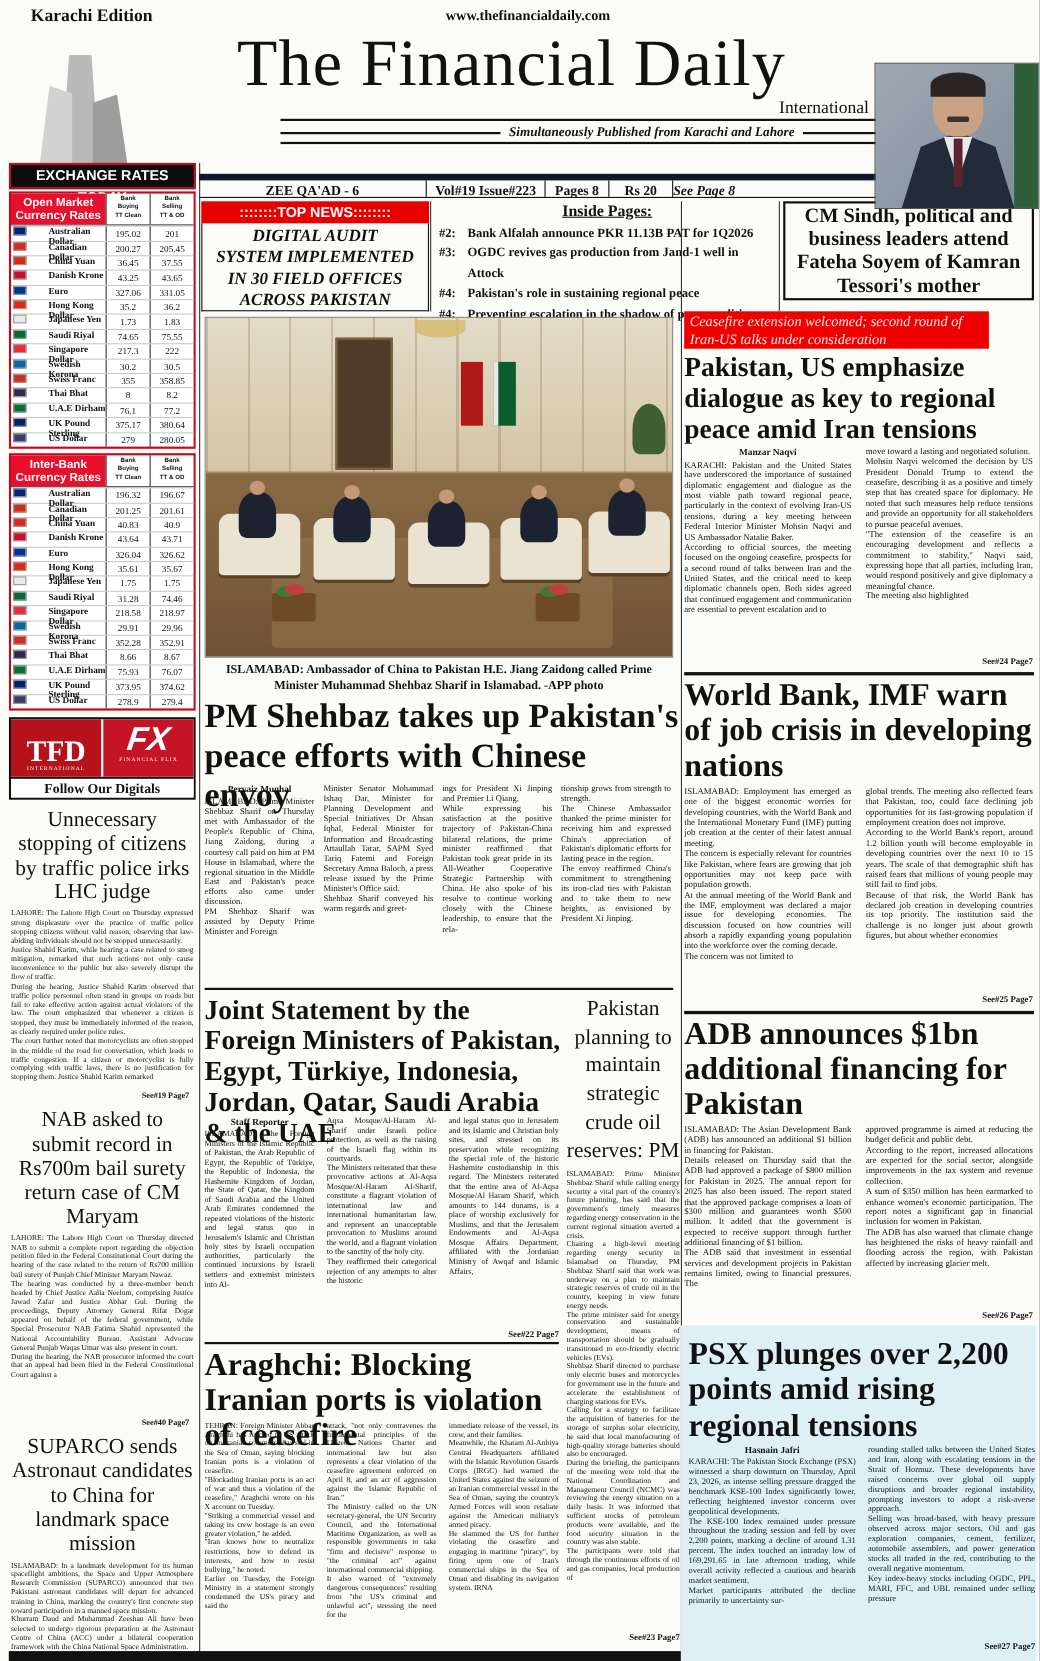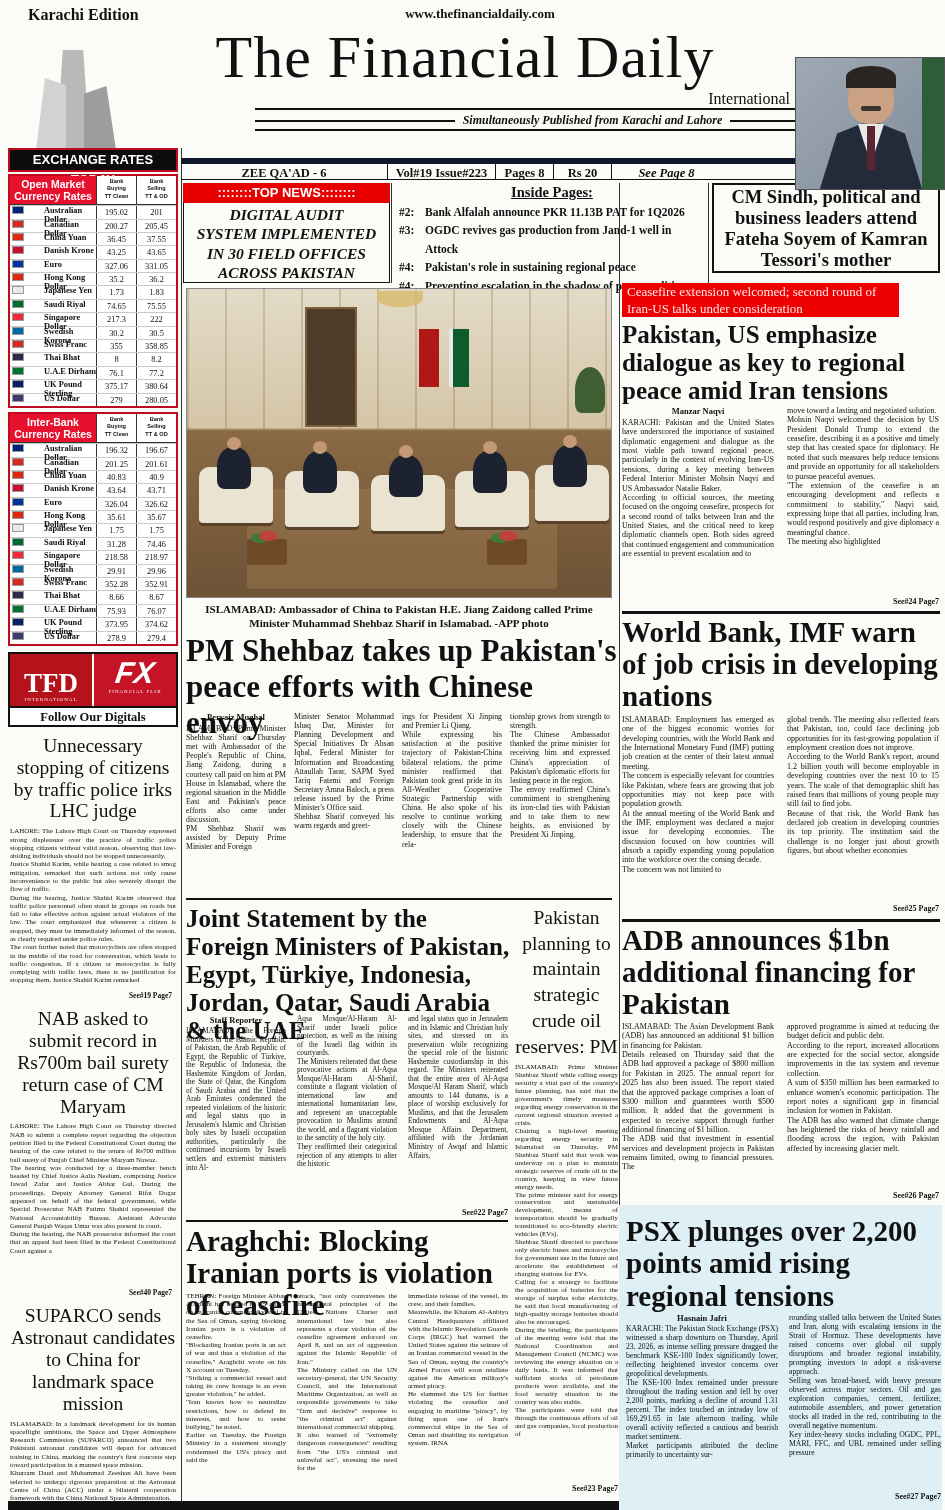--- a/index.html
+++ b/index.html
@@ -38,21 +38,21 @@
               clip-path:polygon(0 0,100% 0,50% 100%); }
   .po-tie { position:absolute; left:71px; top:68px; width:8px; height:44px; background:#5b2430; }
   .po-face { position:absolute; left:52px; top:14px; width:46px; height:52px; background:#caa183; border-radius:46% 46% 42% 42%; }
   .po-hair { position:absolute; left:50px; top:8px; width:50px; height:22px; background:#2a2423; border-radius:50% 50% 0 0; }
   .po-mus { position:absolute; left:65px; top:48px; width:20px; height:5px; background:#3a3230; border-radius:2px; }
 
   
   .infobar { position:absolute; left:181px; top:158px; width:708px; height:22px; display:flex;
              border-top:6px solid #0f172a; border-bottom:1.5px solid #111; font-size:12.5px; font-weight:bold; z-index:1; }
   .ib-cell { border-right:1.5px solid #111; text-align:center; line-height:19px; }
-  .ib-see { flex:1; text-align:center; padding-right:168px; font-style:italic; border-right:none; line-height:19px; }
+  .ib-see { flex:1; text-align:left; padding-right:168px; font-style:italic; border-right:none; line-height:19px; }
 
   
   .topnews { position:absolute; left:183px; top:183px; width:207px; }
   .tn-bar { height:20px; background:#e60000; color:#fff; font-family:"Liberation Sans",sans-serif;
             font-weight:bold; font-size:13px; text-align:center; line-height:20px; }
   .tn-body { border:1.5px solid #111; border-top:none; height:80px; font-style:italic; font-weight:bold;
              font-size:15.5px; text-align:center; line-height:1.25; padding-top:2px; white-space:pre-line; }
   .insidepages { position:absolute; left:393px; top:183px; width:314px; height:100px; padding:1px 2px 0 6px; }
   .ip-title { text-align:center; font-weight:bold; font-size:14.5px; text-decoration:underline; margin-bottom:2px; }
   .ip-item { display:flex; font-weight:bold; font-size:11.5px; line-height:1.6; }
@@ -141,21 +141,21 @@
   .rule-mid2 { left:3px; top:932px; width:322px; height:1.5px; background:#111; }
   .ar-h { left:3px; top:938px; width:330px; font-size:29px; font-weight:bold; line-height:1.1; }
   .ar-c1 { left:3px; top:1004px; width:100px; height:210px; font-size:7px; }
   .ar-c2 { left:114px; top:1004px; width:100px; height:210px; font-size:7px; }
   .ar-c3 { left:225px; top:1004px; width:100px; height:210px; font-size:7px; }
 
   
   .right { position:absolute; left:622px; top:283px; width:318px; height:1227px; }
   .right > div { position:absolute; }
   .banner { left:0; top:0; width:277px; height:34px; background:#ee0000; color:#ffe9e9;
-            font-size:13px; line-height:1.3; padding:1px 5px; }
+            font-size:13px; line-height:1.3; padding:1px 5px;font-style:italic; }
   .pu-h { left:0; top:38px; width:318px; font-size:25px; font-weight:bold; line-height:1.12; }
   .pu-by { left:0; top:123px; width:152px; }
   .pu-c1 { left:0; top:135px; width:152px; height:188px; font-size:8px; }
   .pu-c2 { left:165px; top:123px; width:152px; height:200px; font-size:8px; }
   .jump-r { text-align:right; font-weight:bold; font-size:8px; background:#fbfbf7; }
   .pu-jump { left:165px; top:314px; width:152px; }
   .r-rule1 { left:0; top:328px; width:318px; height:2.5px; background:#111; }
   .wb-h { left:0; top:334px; width:318px; font-size:29px; font-weight:bold; line-height:1.1; }
   .wb-c1 { left:0; top:432px; width:152px; height:198px; font-size:8px; }
   .wb-c2 { left:165px; top:432px; width:152px; height:198px; font-size:8px; }

